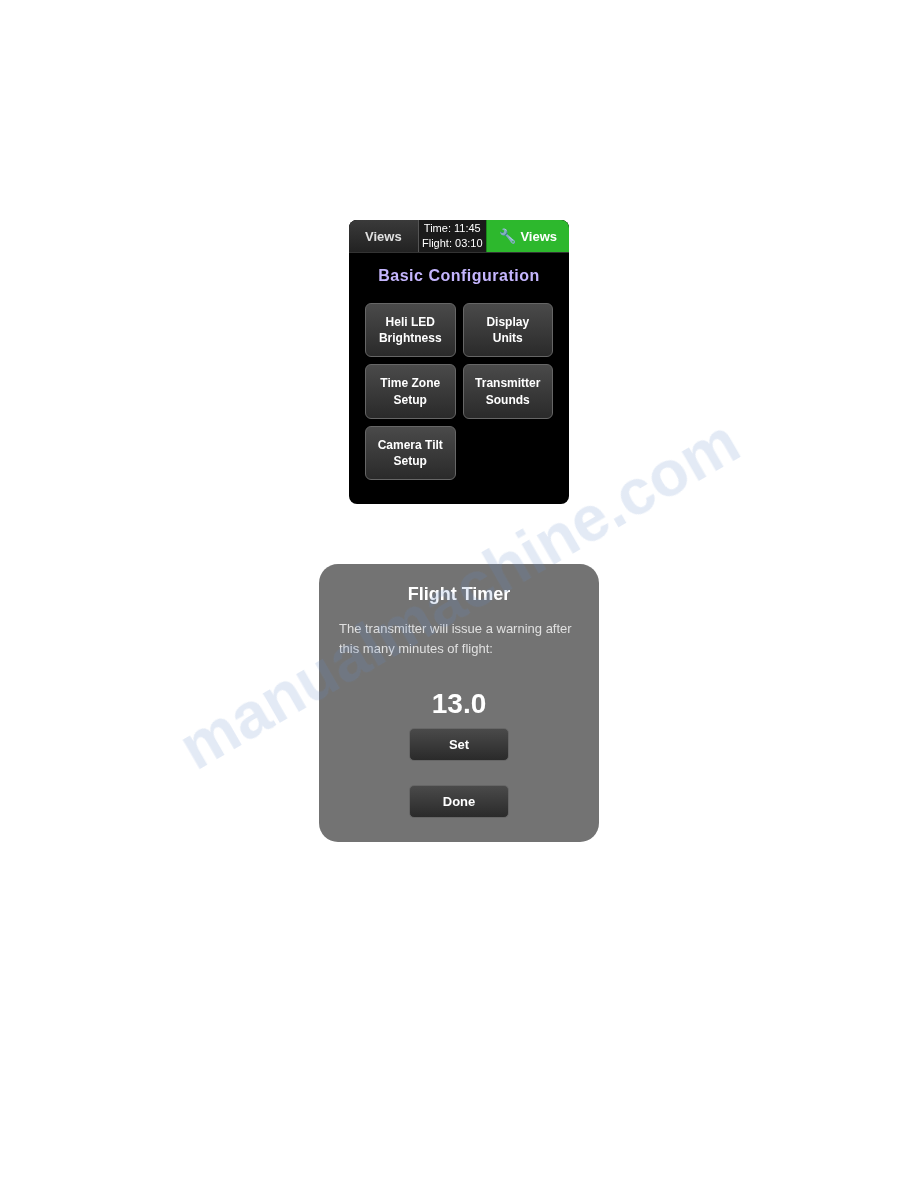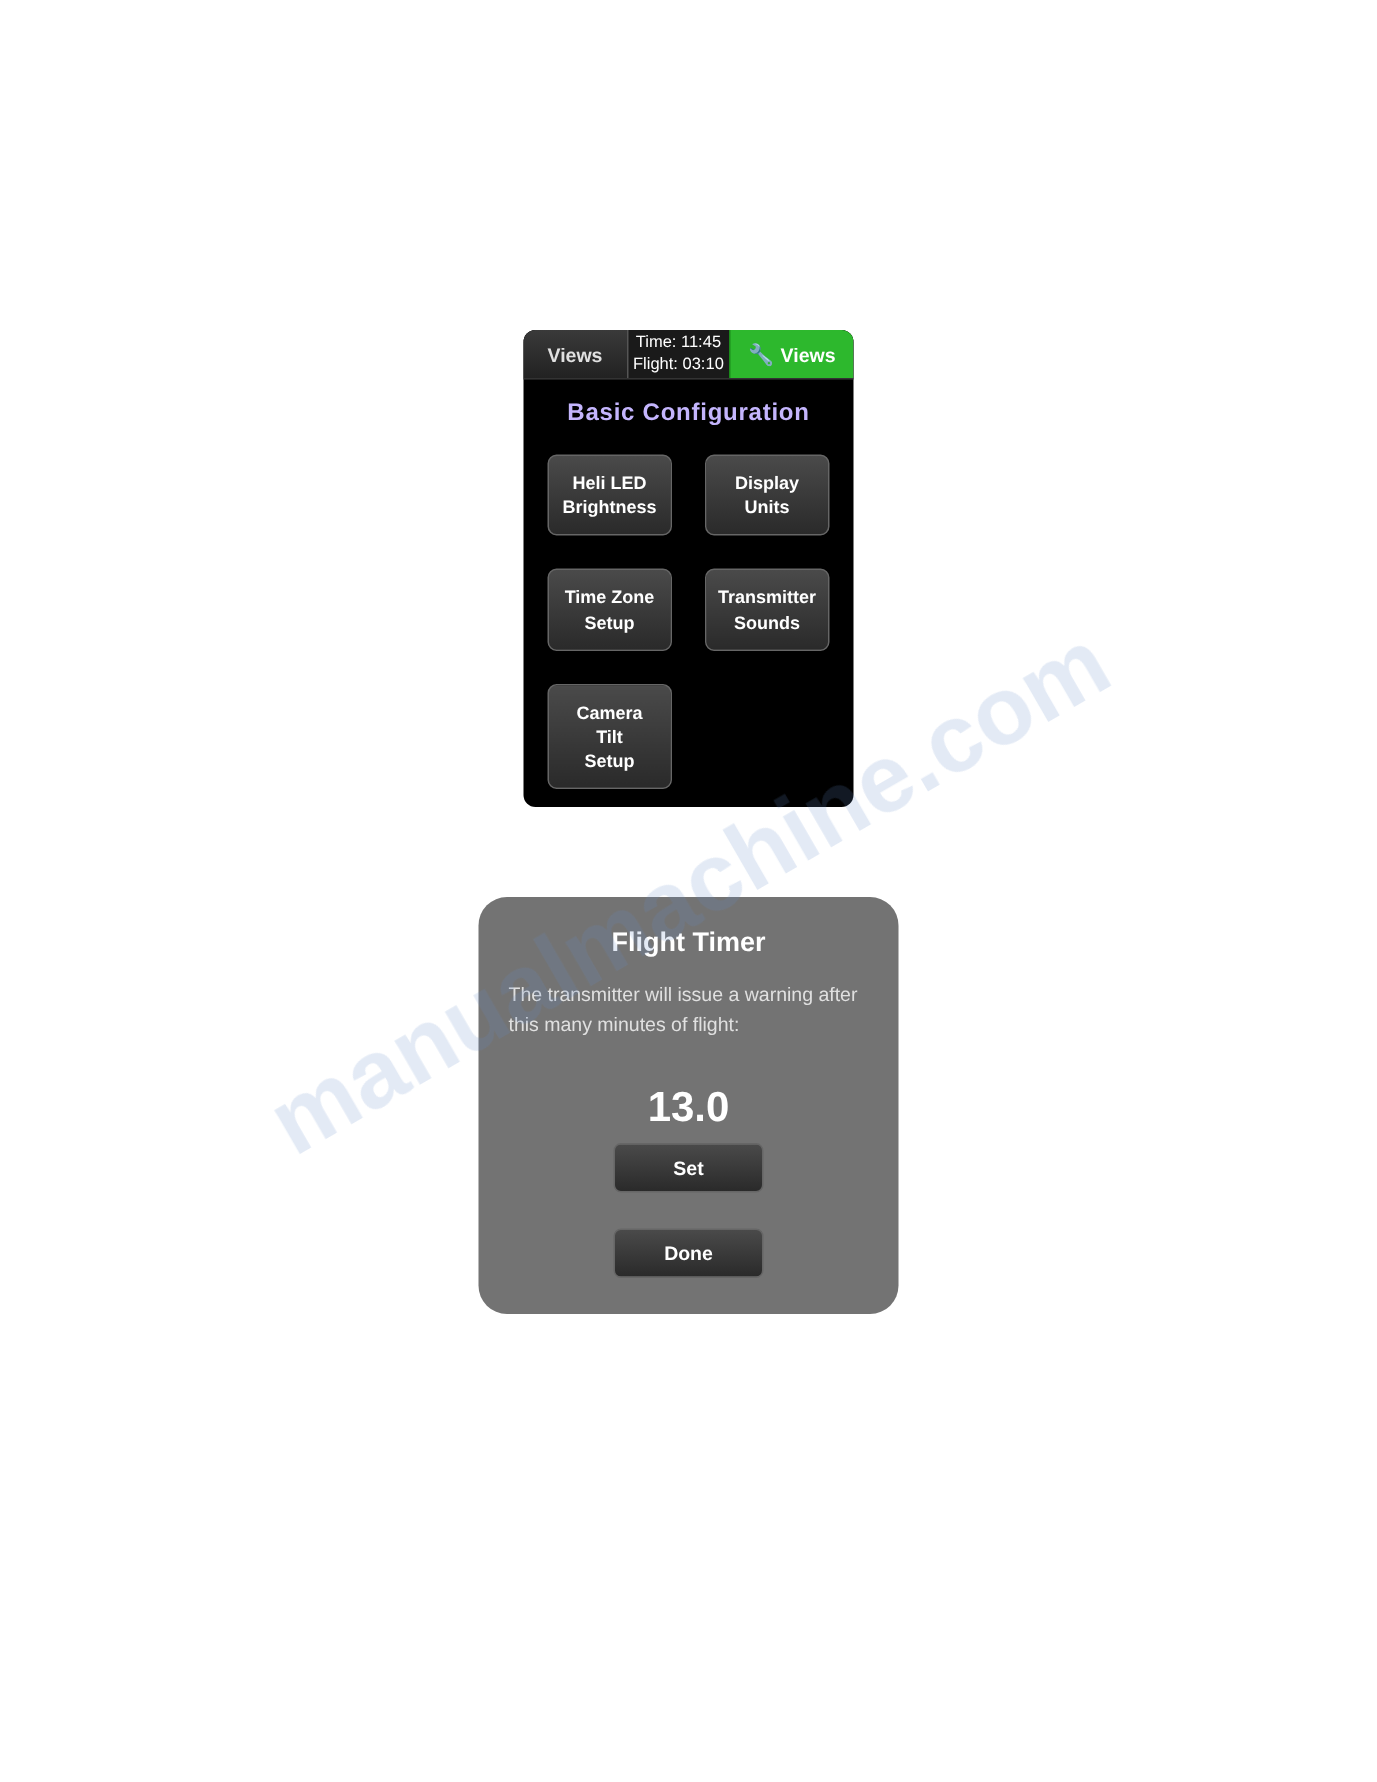--- a/index.html
+++ b/index.html
@@ -74,22 +74,22 @@
       font-weight: bold;
       text-align: center;
       padding: 14px 10px 10px;
       letter-spacing: 0.5px;
     }
 
     
     .btn-grid {
       display: grid;
       grid-template-columns: 1fr 1fr;
-      gap: 22px;
-      padding: 8px 16px 12px;
+      gap: 7px;
+      padding: 8px 16px 24px;
     }
     .grid-btn {
       background: linear-gradient(to bottom, #4a4a4a, #2a2a2a);
       color: #ffffff;
       font-size: 12px;
       font-weight: bold;
       text-align: center;
       padding: 10px 8px;
       border-radius: 6px;
       border: 1px solid #666;

